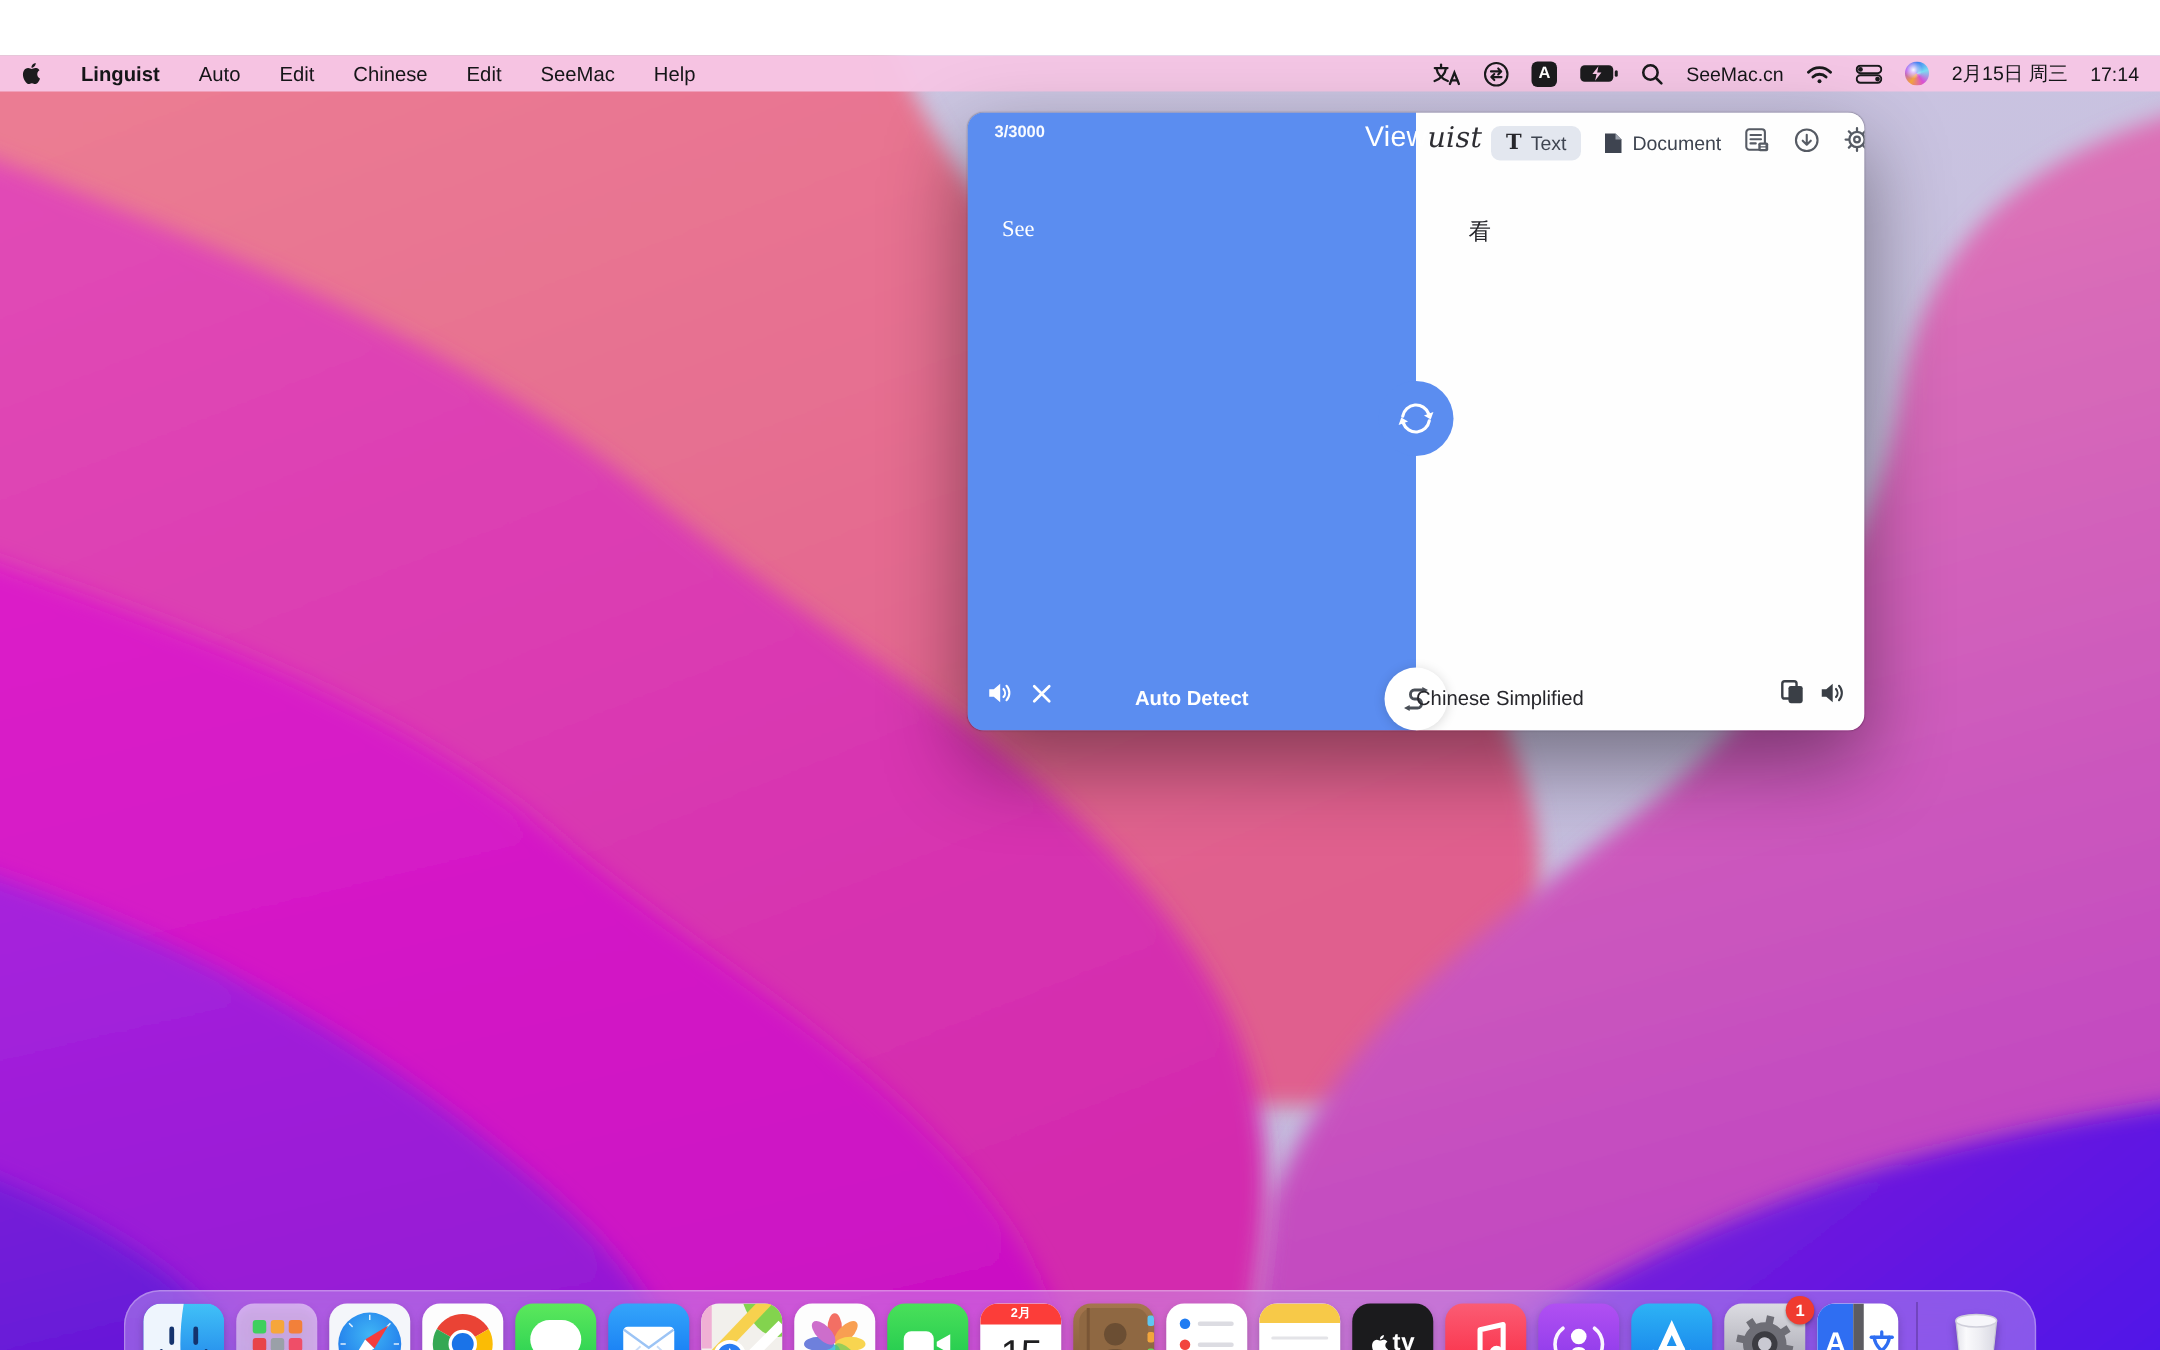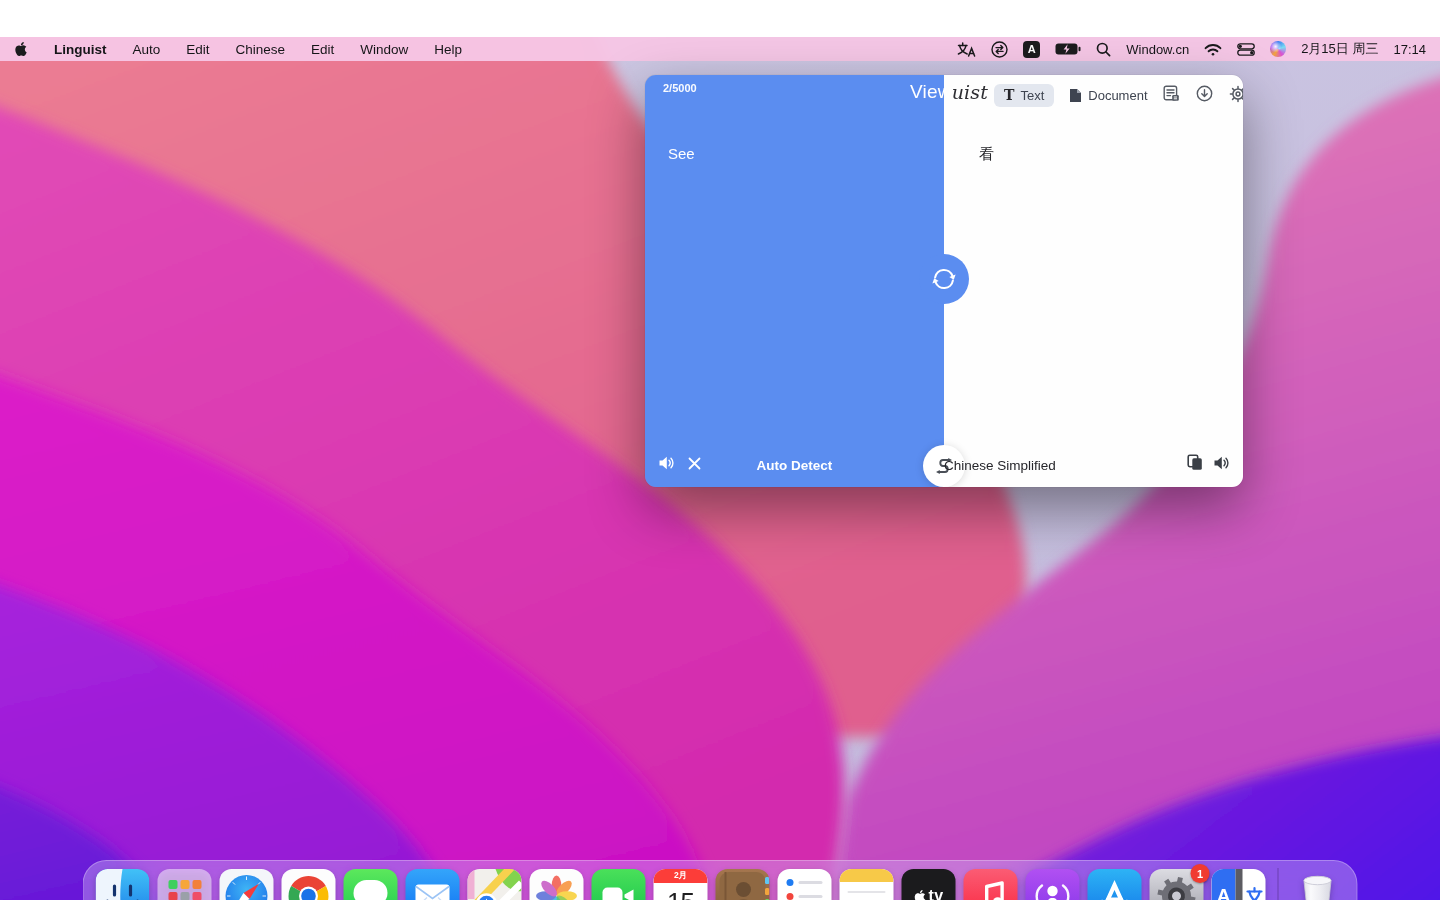--- a/index.html
+++ b/index.html
@@ -23,21 +23,21 @@
   .siri-orb { width:16px; height:16px; border-radius:50%;
     background:radial-gradient(circle at 35% 35%, #f8f8ff 0%, rgba(255,255,255,0) 40%),
       conic-gradient(#3a7bf0,#7adcf2,#d94fd4,#f2a33c,#b04ff0,#3a7bf0); }
 
   
   #twin { position:absolute; left:645px; top:38px; width:598px; height:412px;
     border-radius:11px; overflow:hidden; box-shadow:0 22px 55px rgba(0,0,0,0.42), 0 0 1px rgba(0,0,0,0.3); }
   .src-panel { position:absolute; left:0; top:0; width:50%; height:100%; background:#5b8df0; }
   .dst-panel { position:absolute; left:50%; top:0; width:50%; height:100%; background:#fefefe; }
   .char-counter { position:absolute; top:7px; left:18px; font-size:11px; font-weight:700; color:rgba(255,255,255,0.96); }
-  .src-text { position:absolute; top:70px; left:23px; font-size:15px; color:#ffffff; }
+  .src-text { position:absolute; top:70px; left:23px; font-size:15px; color:#ffffff;font-family:Liberation Serif, serif; }
   .dst-text { position:absolute; top:70px; left:calc(50% + 35px); font-size:15px; color:#26262b; }
   .logo { position:absolute; top:6px; left:calc(50% - 34px); font-size:19px; letter-spacing:0.2px; display:flex; }
   .logo-left { color:#ffffff; font-weight:300; }
   .logo-right { font-family:"DejaVu Serif", serif; font-style:italic; color:#2e2e33; }
   .dst-header { position:absolute; top:9px; left:calc(50% + 50px); right:10px; display:flex; align-items:center; gap:15px; height:23px; }
   .tab-text { display:flex; align-items:center; gap:6px; background:#e3e7ef; border-radius:6px;
     padding:3px 10px 4px 10px; color:#3e4450; font-size:13px; }
   .tab-text .serif-t { font-family:"DejaVu Serif", serif; font-weight:700; font-size:14px; color:#26262b; }
   .tab-doc { display:flex; align-items:center; gap:6px; color:#3e4450; font-size:13px; }
   .hdr-icons { margin-left:auto; display:flex; align-items:center; gap:16px; }
@@ -145,21 +145,21 @@
       <span class="st-ic">
         <svg width="14" height="16" viewBox="0 0 24 24">
             <path fill="#1c1c1e" d="M12.152 6.896c-.948 0-2.415-1.078-3.96-1.04-2.04.027-3.91 1.183-4.961 3.014-2.117 3.675-.546 9.103 1.519 12.09 1.013 1.454 2.208 3.09 3.792 3.033 1.52-.065 2.09-.987 3.935-.987 1.831 0 2.35.987 3.96.948 1.637-.026 2.676-1.48 3.676-2.948 1.156-1.688 1.636-3.325 1.662-3.415-.039-.013-3.182-1.221-3.22-4.857-.026-3.04 2.48-4.494 2.597-4.559-1.429-2.09-3.623-2.324-4.39-2.376-2-.156-3.675 1.09-4.61 1.09zM15.53 3.83c.843-1.012 1.4-2.427 1.245-3.83-1.207.052-2.662.805-3.532 1.818-.78.896-1.454 2.338-1.273 3.714 1.338.104 2.715-.688 3.559-1.701"></path>
           </svg>
       </span>
       <span class="mi appname">Linguist</span>
       <span class="mi">Auto</span>
       <span class="mi">Edit</span>
       <span class="mi">Chinese</span>
       <span class="mi">Edit</span>
-      <span class="mi">Window</span>
+      <span class="mi">SeeMac</span>
       <span class="mi">Help</span>
     </div>
     <div class="mb-right">
       <span class="st-ic">
         <svg width="19" height="15" viewBox="0 0 19 15" fill="none" stroke="#1a1a1c" stroke-width="1.5" stroke-linecap="round">
           <path d="M1.5,3.4 H10"></path>
             <path d="M5.7,1 V3.4"></path>
           <path d="M9,3.4 C8.4,7.4 5.4,10.4 1.4,12"></path>
           <path d="M2.6,3.4 C3.2,7.4 6.2,10.4 10.2,12"></path>
           <path d="M11.6,14 L14.6,6.4 L17.6,14"></path>
@@ -180,21 +180,21 @@
           <rect x="23.5" y="3.8" width="2" height="4.4" rx="1" fill="#1c1c1e"></rect>
           <path d="M12.6,1.2 L8.6,6.4 H11.4 L10.4,10.8 L14.6,5.4 H11.8 Z" fill="#f6c6e5"></path>
         </svg>
       </span>
       <span class="st-ic">
         <svg width="15" height="15" viewBox="0 0 15 15" fill="none" stroke="#1a1a1c" stroke-width="1.7" stroke-linecap="round">
           <circle cx="6.3" cy="6.3" r="4.8"></circle>
             <path d="M10 10 L13.6 13.6"></path>
         </svg>
       </span>
-      <span class="mi">Window.cn</span>
+      <span class="mi">SeeMac.cn</span>
       <span class="st-ic">
         <svg width="18" height="13" viewBox="0 0 18 13" fill="none" stroke="#1a1a1c" stroke-width="1.9" stroke-linecap="round">
           <path d="M1.6,5.2 A10.3,10.3 0 0 1 16.4,5.2"></path>
           <path d="M4.6,8.3 A6.3,6.3 0 0 1 13.4,8.3"></path>
           <circle cx="9" cy="11.2" r="1.3" fill="#1a1a1c" stroke="none"></circle>
         </svg>
       </span>
       <span class="st-ic">
         <svg width="18" height="13" viewBox="0 0 18 13" fill="none" stroke="#1a1a1c" stroke-width="1.3">
           <rect x="0.8" y="0.8" width="16.4" height="5" rx="2.5"></rect>
@@ -206,21 +206,21 @@
       <span class="siri-orb"></span>
       <span class="mi">2月15日 周三</span>
       <span class="mi">17:14</span>
     </div>
   </div>
 
   <div id="twin">
     <div class="src-panel"></div>
     <div class="dst-panel"></div>
 
-    <span class="char-counter">2/5000</span>
+    <span class="char-counter">3/3000</span>
     <span class="src-text">See</span>
     <span class="dst-text">看</span>
 
     <div class="logo">
       <span class="logo-left">View</span>
         <span class="logo-right">uist</span>
     </div>
 
     <div class="dst-header">
       <div class="tab-text">

